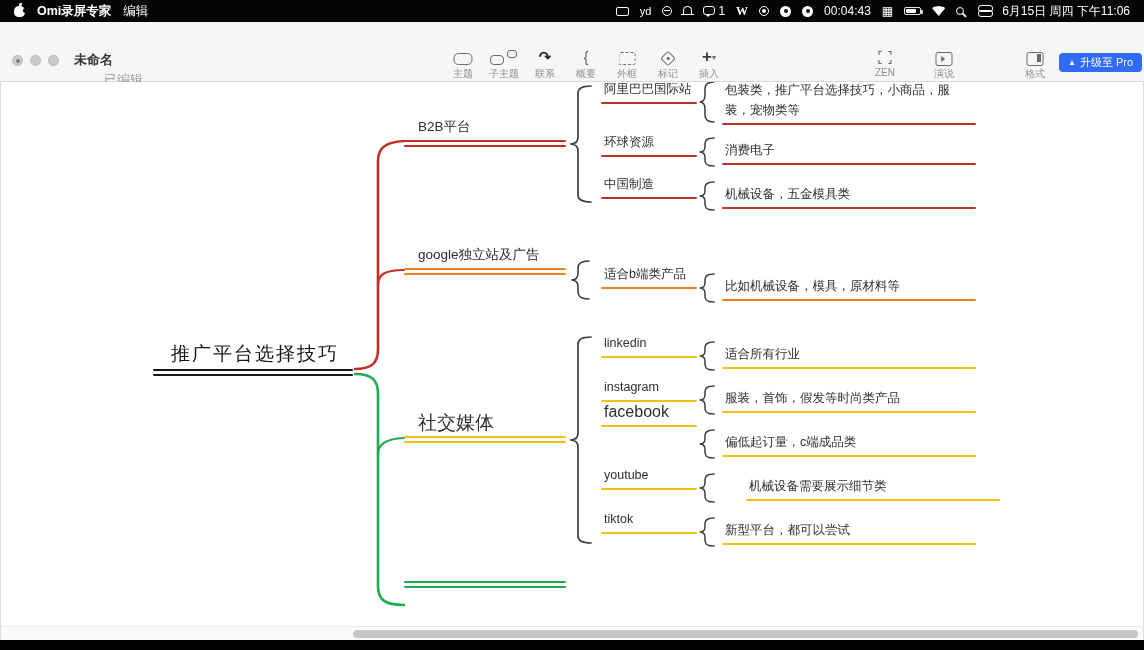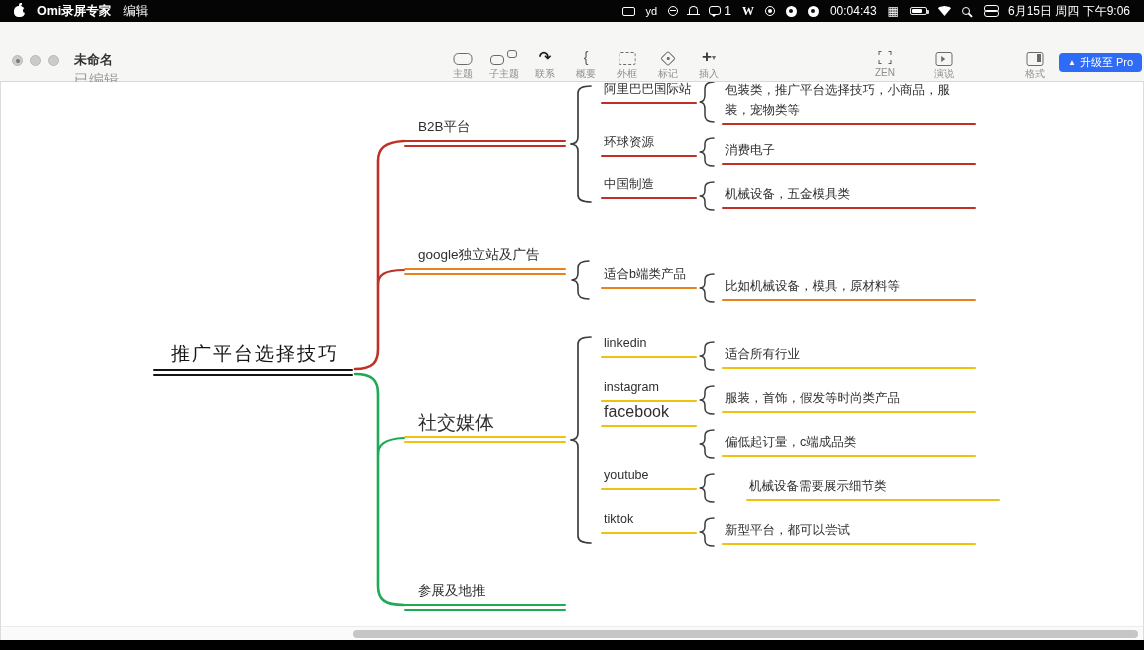--- a/index.html
+++ b/index.html
@@ -42,21 +42,21 @@
   .mb-w { font-family:"Liberation Serif","DejaVu Serif",serif; font-weight:bold; font-size:12px; }
 
   
   .toolbar { position:absolute; top:22px; left:0; right:0; height:60px; background:#f6f6f4;
              border-bottom:1px solid #d8d8d6; box-shadow:0 1px 2px rgba(0,0,0,.06); }
   .wdots { position:absolute; left:12px; top:33px; display:flex; gap:7px; }
   .wdot { width:11px; height:11px; border-radius:50%; background:#cbcbc9; border:1px solid #b9b9b7; position:relative; }
   .wdot:first-child::after { content:''; position:absolute; inset:2.5px; background:#77777%; background:#787876; border-radius:50%; }
   .doc-meta { position:absolute; left:74px; top:29px; }
   .doc-title { font-size:13px; font-weight:bold; color:#333; }
-  .doc-status { font-size:15px; color:#9a9a9a; margin-top:2px; }
+  .doc-status { font-size:13px; color:#9a9a9a; margin-top:2px;margin-left:30px; }
   .tb-center { position:absolute; left:446px; top:27px; display:flex; gap:7px; }
   .tb-btn { min-width:34px; text-align:center; cursor:default; }
   .tb-btn .lbl { font-size:10px; color:#8e8e8e; display:block; margin-top:1px; }
   .ti { display:block; position:relative; height:17px; width:100%; color:#5c5c5c; }
   .ti-topic::before { content:''; position:absolute; left:50%; top:4px; transform:translateX(-50%); width:17px; height:10px; border:1.5px solid #6a6a6a; border-radius:5px; }
   .ti-sub::before { content:''; position:absolute; left:3px; top:6px; width:12px; height:8px; border:1.5px solid #6a6a6a; border-radius:4px; }
   .ti-sub::after { content:''; position:absolute; right:4px; top:1px; width:8px; height:6px; border:1.5px solid #6a6a6a; border-radius:3px; }
   .ti-rel { font-size:15px; line-height:15px; color:#1b1b1b; font-weight:bold; }
   .ti-sum { font-size:14px; line-height:16px; color:#5c5c5c; }
   .ti-frame::before { content:''; position:absolute; left:50%; top:3px; transform:translateX(-50%); width:15px; height:11px; border:1.3px dashed #6a6a6a; border-radius:2px; }
@@ -144,21 +144,21 @@
         <span class="mb-item">
           <span class="mi mi-wifi"></span>
         </span>
         <span class="mb-item">
           <span class="mi mi-search"></span>
         </span>
         <span class="mb-item">
           <span class="mi mi-cc"></span>
         </span>
         <span class="mb-item">
-          <span class="">6月15日 周四 下午9:06</span>
+          <span class="">6月15日 周四 下午11:06</span>
         </span>
       </div>
   </div>
 
   <div class="toolbar">
     <div class="wdots">
       <span class="wdot"></span>
       <span class="wdot"></span>
       <span class="wdot"></span>
     </div>
@@ -330,21 +330,20 @@
         </div>
         <div class="node" style="left: 600px; top: 427px; width: 96px; font-size: 12.5px;">
           <div class="txt" style="padding-left: 3px;">tiktok</div>
           <div class="uline" style="background: rgb(238, 194, 14);"></div>
         </div>
         <div class="node" style="left: 721px; top: 438px; width: 254px; font-size: 12.5px;">
           <div class="txt" style="padding-left: 3px;">新型平台，都可以尝试</div>
           <div class="uline" style="background: rgb(238, 194, 14);"></div>
         </div>
         <div class="node" style="left: 403px; top: 499px; width: 162px; font-size: 13.5px;">
-          <div class="txt" style="padding-left: 14px;">参展及地推</div>
           <div class="uline" style="background: rgb(31, 170, 83);"></div>
           <div class="uline gap" style="background: rgb(31, 170, 83);"></div>
         </div>
       </div>
     <div class="hscroll">
       <div class="thumb"></div>
     </div>
   </div>
 
   <div class="bottom-strip"></div>

